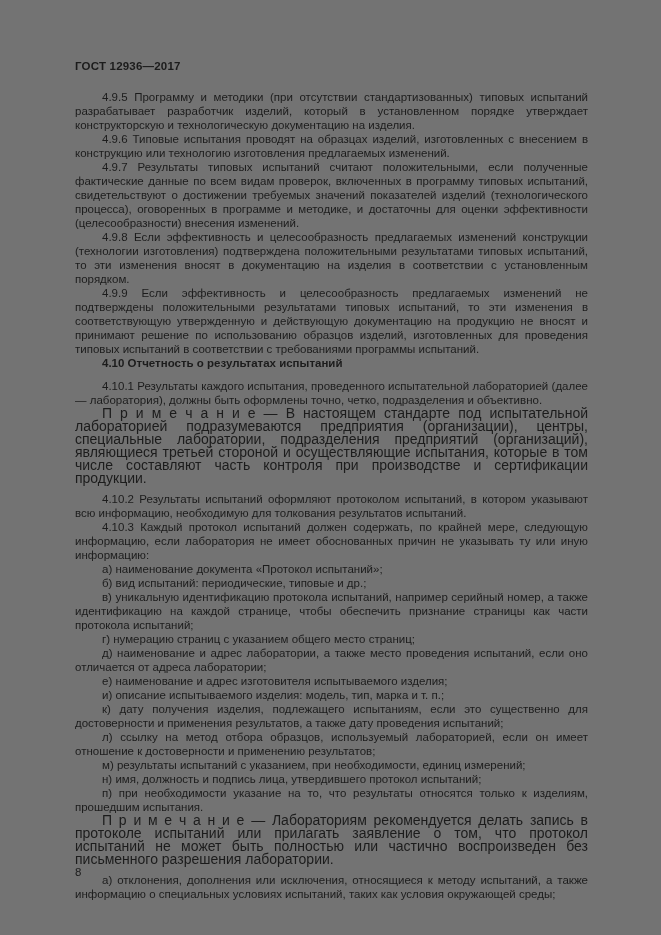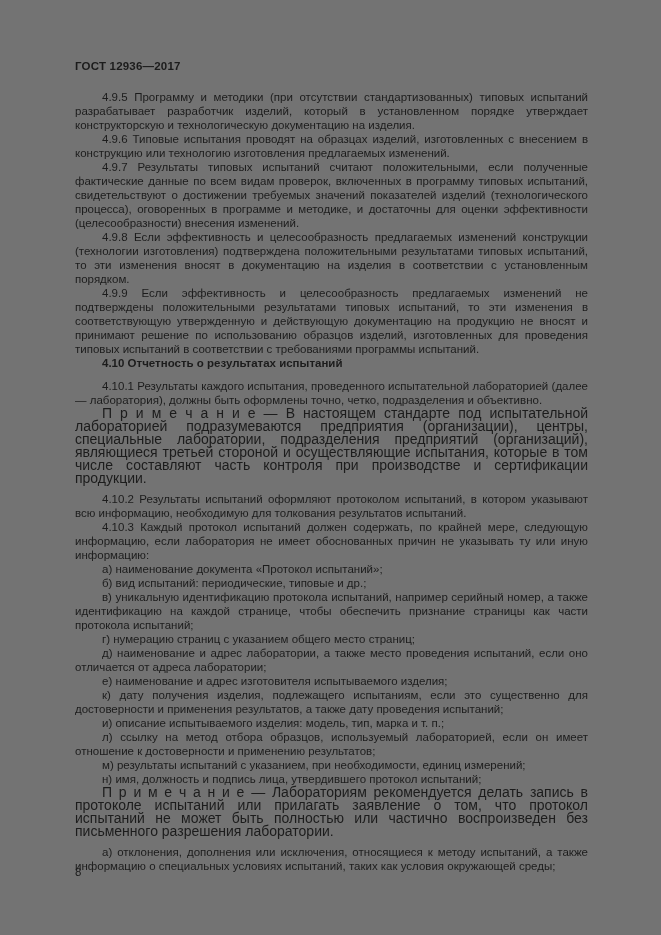--- a/index.html
+++ b/index.html
@@ -70,23 +70,24 @@
       <p class="body">4.10.1 Результаты каждого испытания, проведенного испытательной лабораторией (далее — лаборатория), должны быть оформлены точно, четко, подразделения и объективно.</p>
       <p class="note">П р и м е ч а н и е — В настоящем стандарте под испытательной лабораторией подразумеваются предприятия (организации), центры, специальные лаборатории, подразделения предприятий (организаций), являющиеся третьей стороной и осуществляющие испытания, которые в том числе составляют часть контроля при производстве и сертификации продукции.</p>
       <p class="body">4.10.2 Результаты испытаний оформляют протоколом испытаний, в котором указывают всю информацию, необходимую для толкования результатов испытаний.</p>
       <p class="body">4.10.3 Каждый протокол испытаний должен содержать, по крайней мере, следующую информацию, если лаборатория не имеет обоснованных причин не указывать ту или иную информацию:</p>
       <p class="list">а) наименование документа «Протокол испытаний»;</p>
       <p class="list">б) вид испытаний: периодические, типовые и др.;</p>
       <p class="list">в) уникальную идентификацию протокола испытаний, например серийный номер, а также идентификацию на каждой странице, чтобы обеспечить признание страницы как части протокола испытаний;</p>
       <p class="list">г) нумерацию страниц с указанием общего место страниц;</p>
       <p class="list">д) наименование и адрес лаборатории, а также место проведения испытаний, если оно отличается от адреса лаборатории;</p>
       <p class="list">е) наименование и адрес изготовителя испытываемого изделия;</p>
+      <p class="list">и) описание испытываемого изделия: модель, тип, марка и т. п.;</p>
       <p class="list">к) дату получения изделия, подлежащего испытаниям, если это существенно для достоверности и применения результатов, а также дату проведения испытаний;</p>
-      <p class="list">и) описание испытываемого изделия: модель, тип, марка и т. п.;</p>
       <p class="list">л) ссылку на метод отбора образцов, используемый лабораторией, если он имеет отношение к достоверности и применению результатов;</p>
       <p class="list">м) результаты испытаний с указанием, при необходимости, единиц измерений;</p>
       <p class="list">н) имя, должность и подпись лица, утвердившего протокол испытаний;</p>
+      <p class="list">п) при необходимости указание на то, что результаты относятся только к изделиям, прошедшим испытания.</p>
       <p class="note">П р и м е ч а н и е — Лабораториям рекомендуется делать запись в протоколе испытаний или прилагать заявление о том, что протокол испытаний не может быть полностью или частично воспроизведен без письменного разрешения лаборатории.</p>
       <p class="list">а) отклонения, дополнения или исключения, относящиеся к методу испытаний, а также информацию о специальных условиях испытаний, таких как условия окружающей среды;</p>
     </div>
 
   <div class="page-number">8</div>
 </div>
 
 </body></html>

